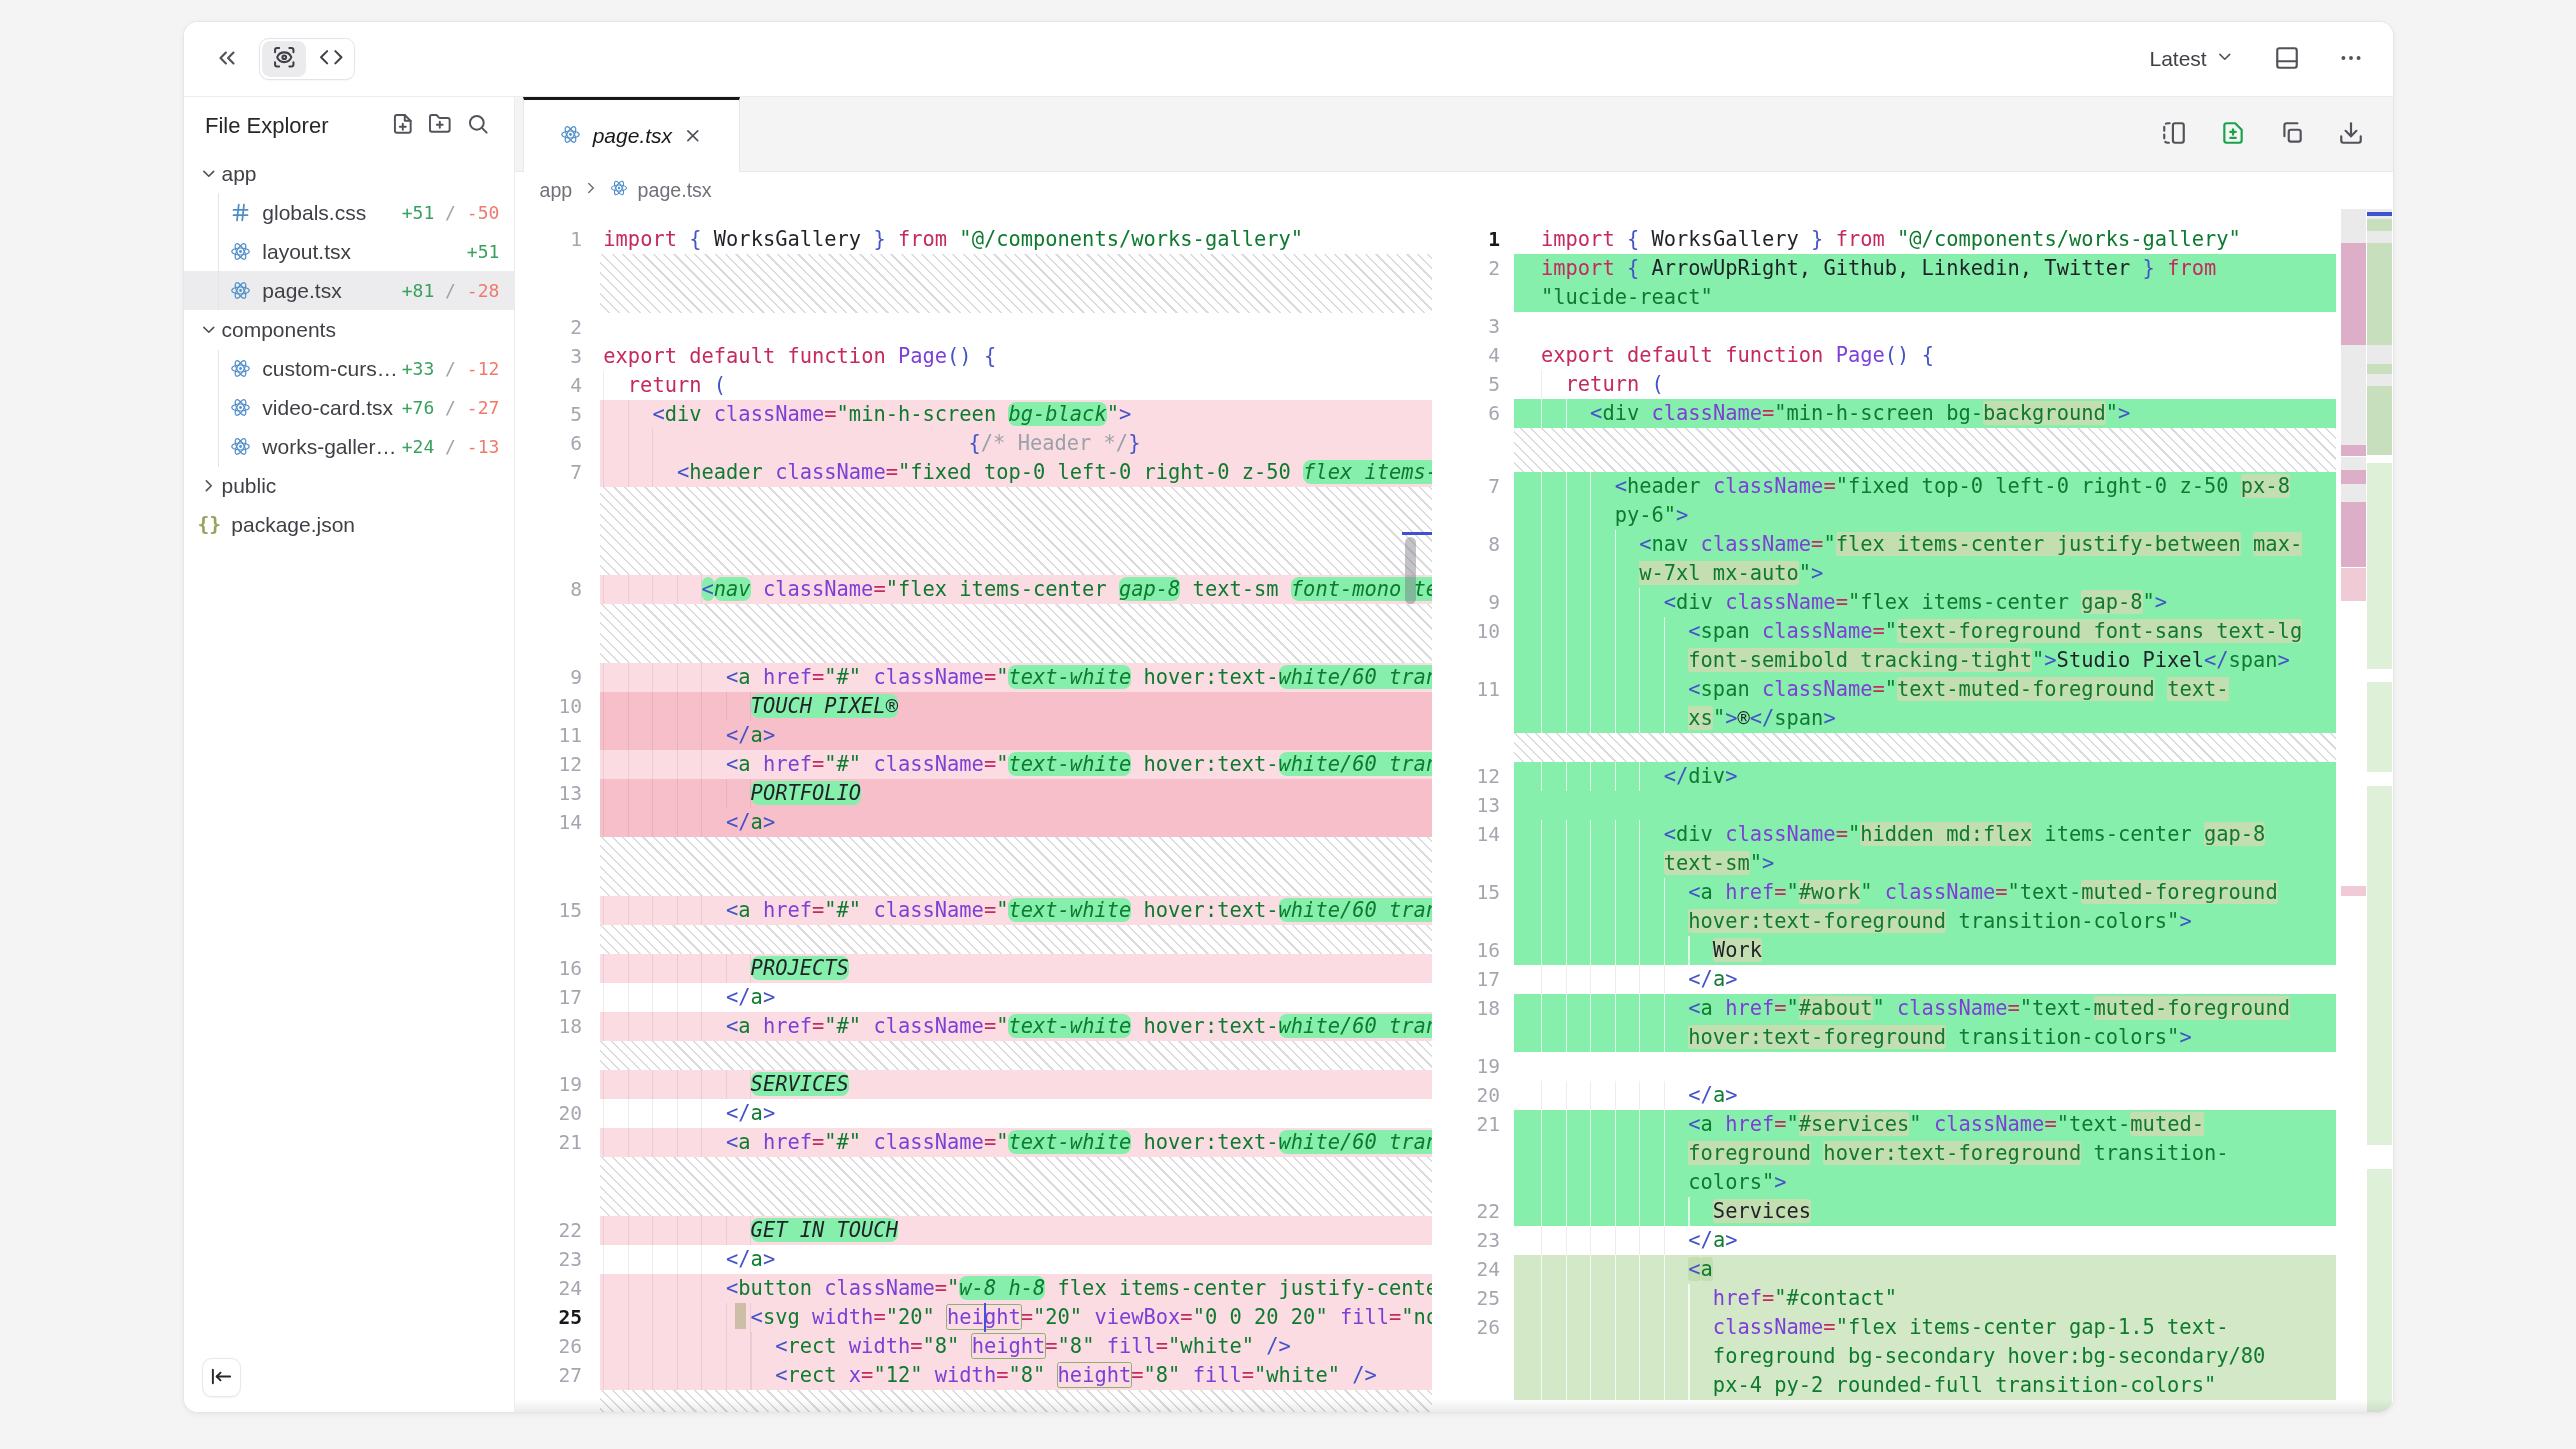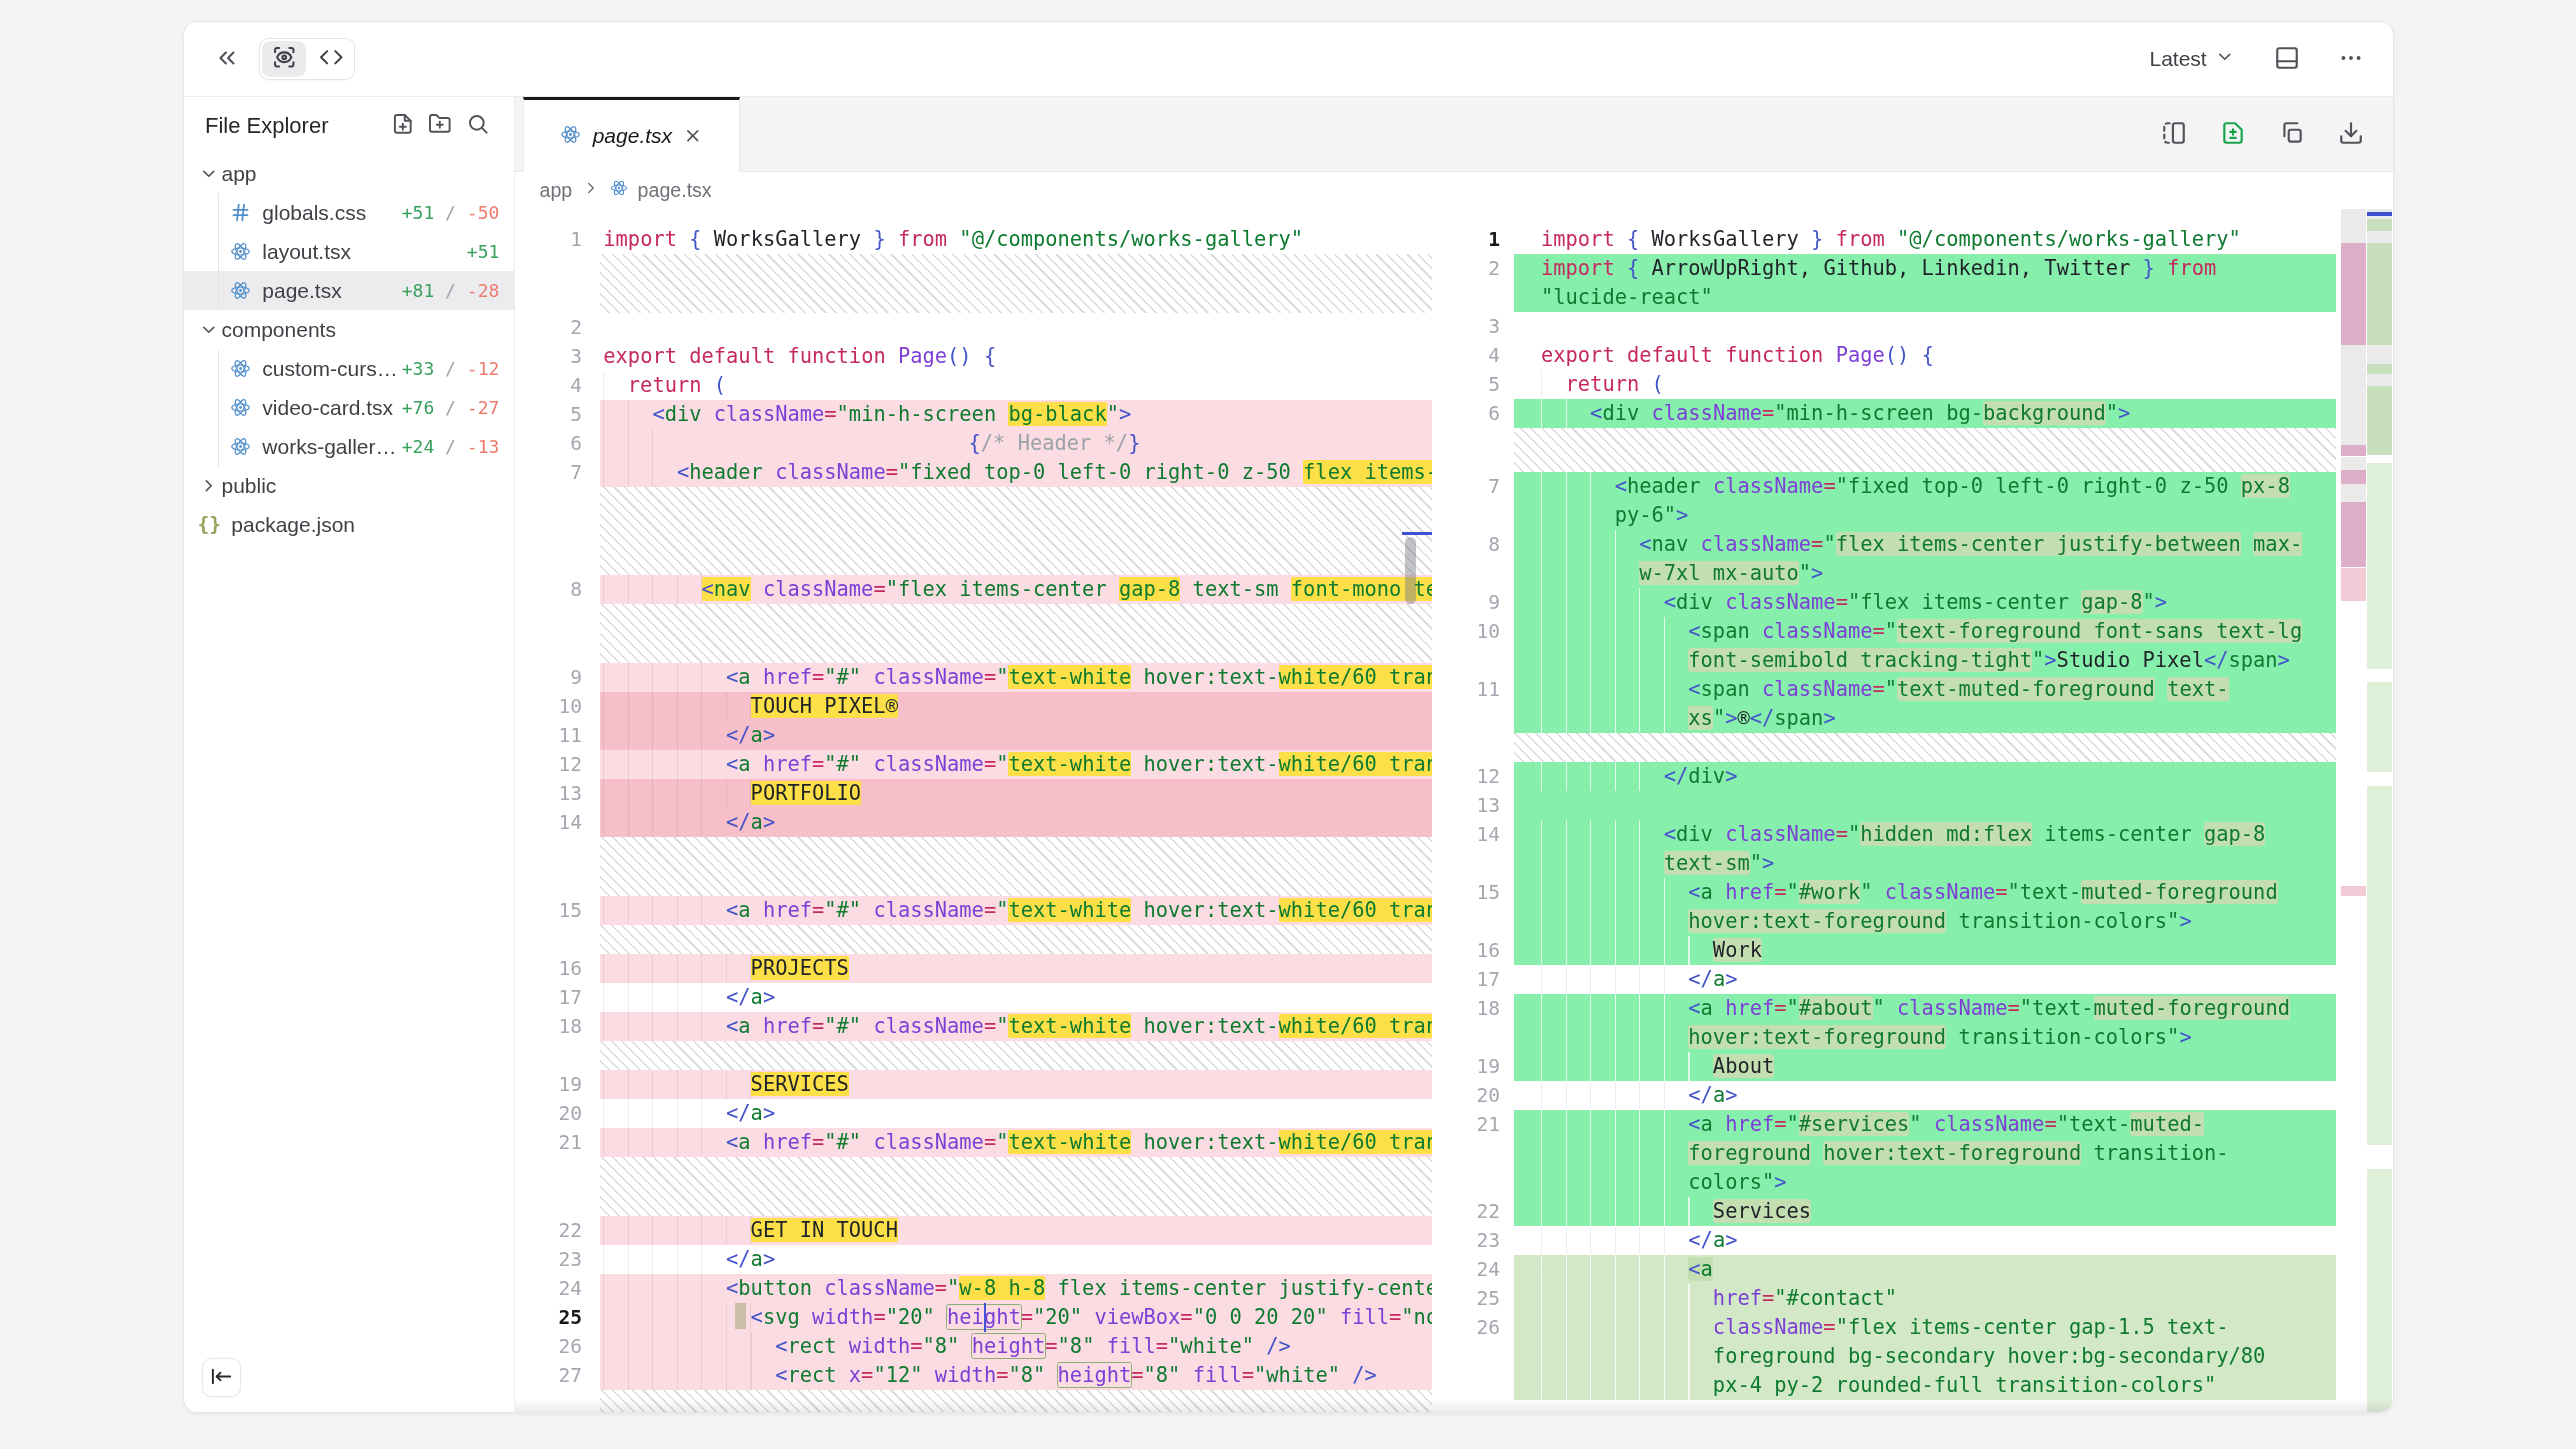--- a/index.html
+++ b/index.html
@@ -60,21 +60,21 @@
   .pane-right .gut{width:82px;padding-right:14px;}
   .gut.nb{color:#18181b;font-weight:bold;}
   .cw{position:relative;}
   .pane-left .cw{flex:1 1 auto;padding-left:3.3px;}
   .pane-right .cw{flex:none;width:822px;padding-left:27px;padding-right:24.5px;}
   .code{display:block;margin:0;}
   .pane-left .code{white-space:pre;overflow:hidden;}
   .pane-right .code{white-space:pre-wrap;overflow-wrap:anywhere;}
   .bg-red{background:#fbdce2;} .bg-red2{background:#f7bfca;}
   .bg-grn{background:#86efac;} .bg-grn2{background:#d2e8c6;}
-  .pane-left .hl{background:#fde047;border-radius:1px;}
+  .pane-left .hl{background:#86efac;border-radius:8px;font-style:italic;}
   .pane-right .hl{background:#c3dfb2;border-radius:3.3px;}
   .occ{outline:1.6px solid #8fae76;outline-offset:0.8px;border-radius:1.6px;position:relative;}
   .occ-cur::after{content:'';position:absolute;left:3ch;top:-2.4px;bottom:-2.4px;width:2.4px;background:#4353d9;}
   .mk{display:inline-block;width:10.6px;height:26px;background:#cdbfa7;vertical-align:-4.9px;margin-left:-15.5px;margin-right:4.9px;}
   .guides{position:absolute;top:0;bottom:0;background:repeating-linear-gradient(to right,rgba(0,0,0,0.07) 0 1.2px,transparent 1.2px 2ch);pointer-events:none;}
   .bg-grn .guides,.bg-grn2 .guides{background:repeating-linear-gradient(to right,rgba(255,255,255,0.75) 0 1.2px,transparent 1.2px 2ch);}
   .hatch{background:repeating-linear-gradient(45deg,#ffffff 0 5.7px,#dcdcdf 5.7px 7.3px);}
   .pane-left .hatch{margin-left:85px;}
   .pane-right .hatch{margin-left:82px;width:822px;}
   
@@ -670,24 +670,20 @@
           </div>
           <div class="crow">
             <div class="gut">18</div>
             <div class="cw bg-grn">
               <span class="guides" style="left: 27px; width: 12ch;"></span>
               <span class="code" style="padding-left: 12ch; min-height: 29px;"><span class="tk-p">&lt;</span><span class="tk-t">a</span><span class="tk-x"> </span><span class="tk-a">href</span><span class="tk-k">=</span><span class="tk-s">"</span><span class="tk-s hl">#about</span><span class="tk-s">"</span><span class="tk-x"> </span><span class="tk-a">className</span><span class="tk-k">=</span><span class="tk-s">"text-</span><span class="tk-s hl">muted-foreground</span><span class="tk-s"> </span><span class="tk-s hl">hover:text-foreground</span><span class="tk-s"> transition-colors"</span><span class="tk-p">&gt;</span></span>
             </div>
           </div>
           <div class="crow">
             <div class="gut">19</div>
-            <div class="cw bg-grn">
-              <span class="guides" style="left: 27px; width: 14ch;"></span>
-              <span class="code" style="padding-left: 14ch; min-height: 29px;"><span class="tk-x hl">About</span></span>
-            </div>
           </div>
           <div class="crow">
             <div class="gut">20</div>
             <div class="cw">
               <span class="guides" style="left: 27px; width: 12ch;"></span>
               <span class="code" style="padding-left: 12ch; min-height: 29px;"><span class="tk-p">&lt;/</span><span class="tk-t">a</span><span class="tk-p">&gt;</span></span>
             </div>
           </div>
           <div class="crow">
             <div class="gut">21</div>

